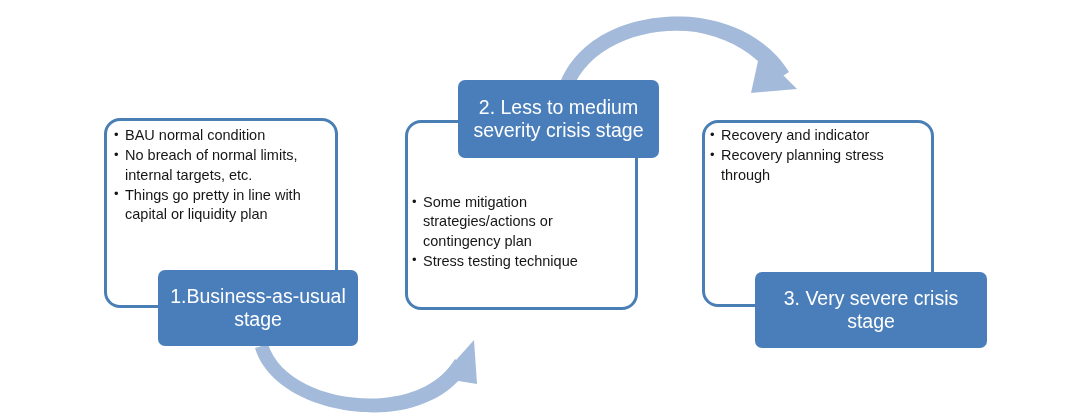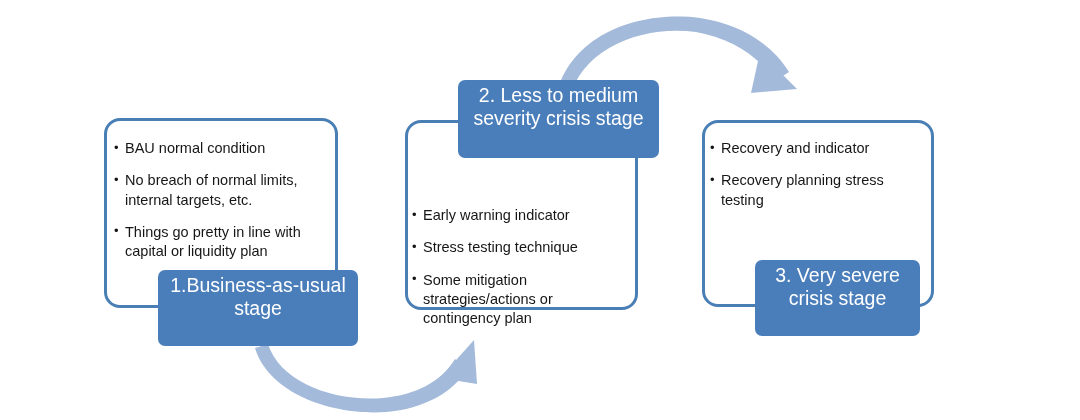--- a/index.html
+++ b/index.html
@@ -42,41 +42,41 @@
     padding: 0;
     list-style: none;
     color: #161616;
     font-size: 14.5px;
     line-height: 1.33;
   }
   .bullets li {
     position: relative;
     padding-left: 11px;
     margin-bottom: 1px;
-    margin-top: 13px;
   }
   .bullets li:before {
     content: "\2022";
     position: absolute;
     left: 0;
     top: -0.5px;
     font-size: 13px;
     color: #161616;
   }
   
   .label-box {
     position: absolute;
     box-sizing: border-box;
     background: #4a7ebb;
     border-radius: 7px;
     color: #ffffff;
     font-size: 19.5px;
     line-height: 1.2;
     text-align: center;
     display: flex;
+    align-items: center;
     justify-content: center;
     padding: 4px 8px;
   }
   .label-box .label-text {
     display: block;
     width: 100%;
   }
 </style>
 </head>
 <body>
@@ -111,30 +111,29 @@
     <li>BAU normal condition</li>
     <li>No breach of normal limits, internal targets, etc.</li>
     <li>Things go pretty in line with capital or liquidity plan</li>
   </ul>
   <div class="label-box" style="left:158px; top:270px; width:200px; height:76px;">
     <span class="label-text">1.Business-as-usual stage</span>
   </div>
 
   <div class="body-box" style="left:405px; top:120px; width:233px; height:190px;"></div>
   <ul class="bullets" style="left:412px; top:193px; width:215px;">
-    <li>Early warning indicator</li>
+    <li>Some mitigation strategies/actions or contingency plan</li>
     <li>Stress testing technique</li>
-    <li>Some mitigation strategies/actions or contingency plan</li>
   </ul>
   <div class="label-box" style="left:458px; top:80px; width:201px; height:78px;">
     <span class="label-text">2. Less to medium severity crisis stage</span>
   </div>
 
   <div class="body-box" style="left:702px; top:120px; width:232px; height:187px;"></div>
   <ul class="bullets" style="left:710px; top:126px; width:218px;">
     <li>Recovery and indicator</li>
-    <li>Recovery planning stress testing</li>
+    <li>Recovery planning stress through</li>
   </ul>
-  <div class="label-box" style="left:755px; top:260px; width:165px; height:76px;">
+  <div class="label-box" style="left:755px; top:272px; width:232px; height:76px;">
     <span class="label-text">3. Very severe crisis stage</span>
   </div>
 
 </div>
 
 </body></html>

